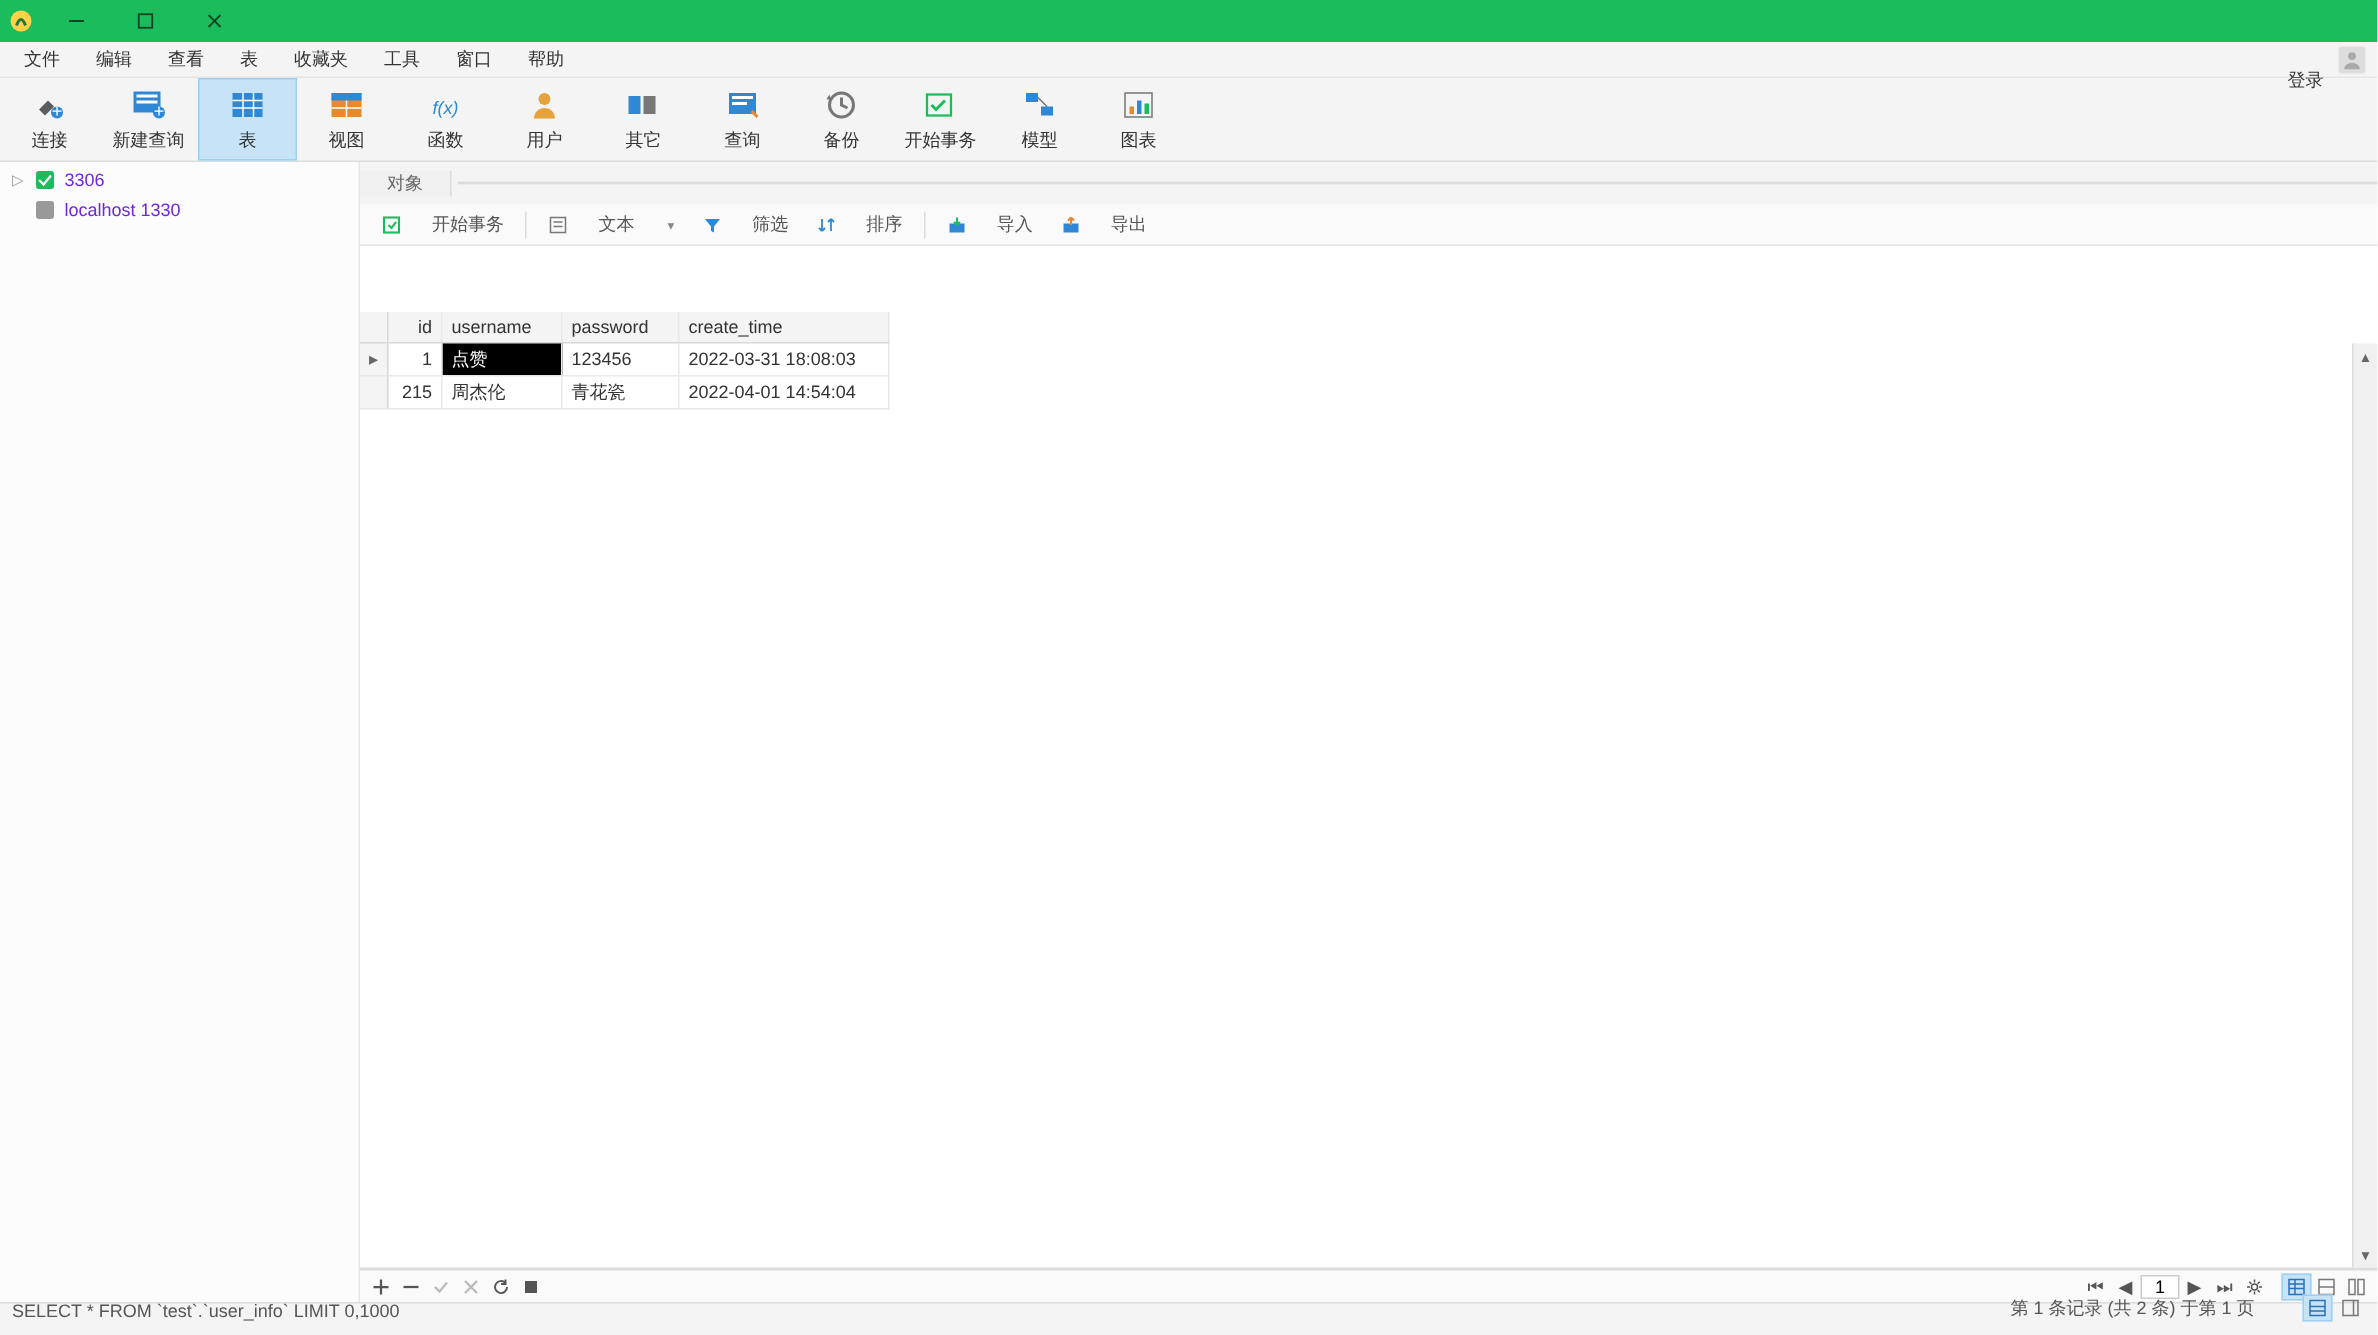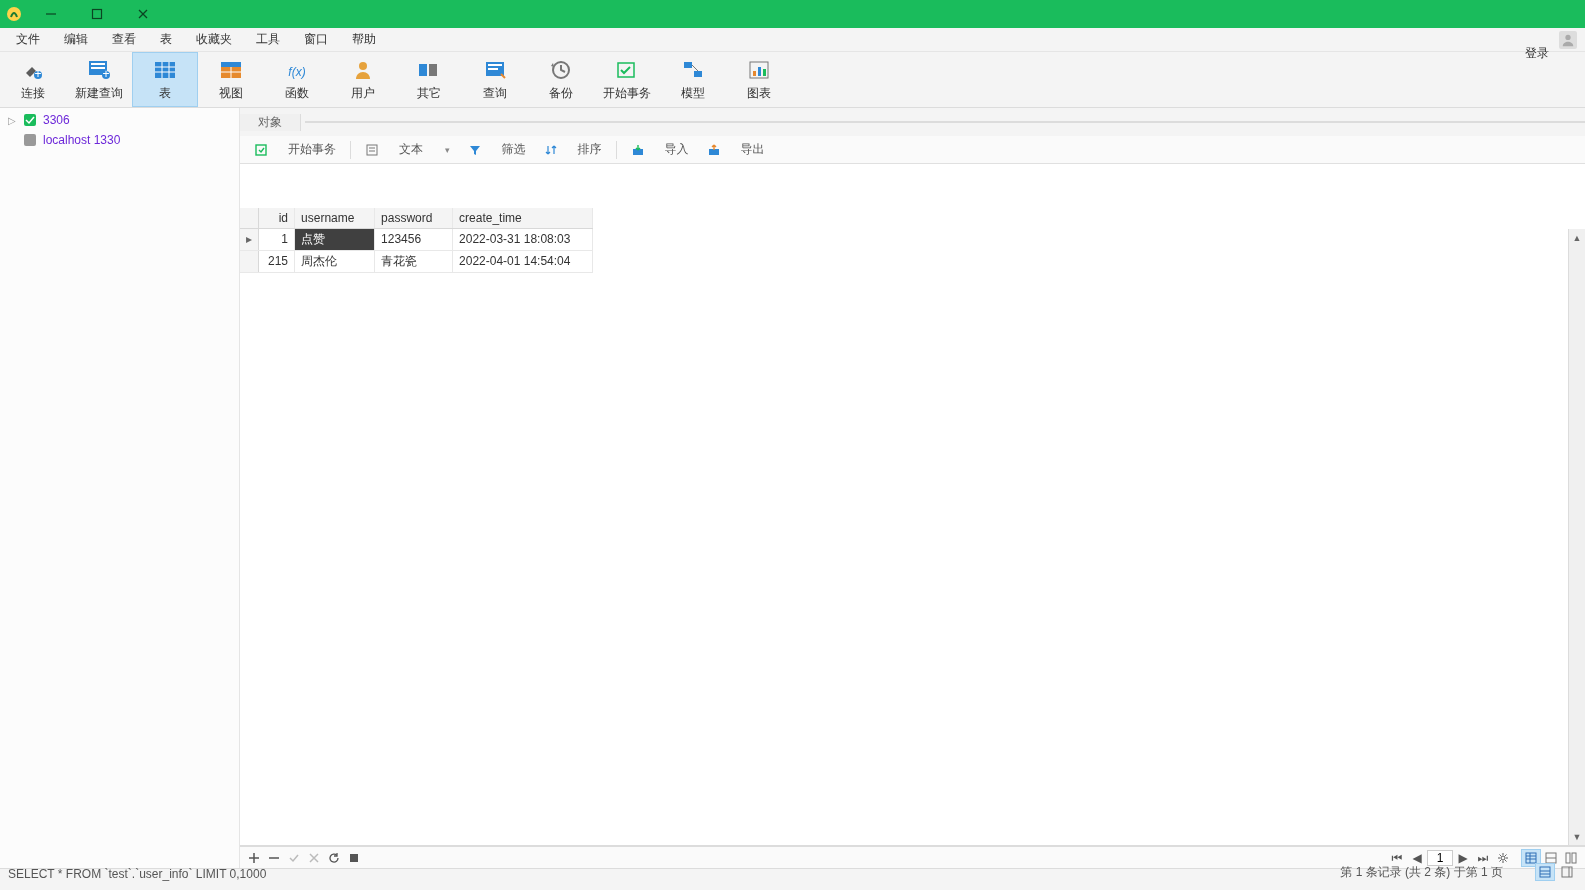--- a/index.html
+++ b/index.html
@@ -52,21 +52,21 @@
 
 .grid-wrap{flex:1; position:relative; overflow:hidden; border-bottom:1px solid #dcdcdc;margin-top:44px;}
 .grid { border-collapse: collapse; }
 .grid th, .grid td { border-right: 1px solid #e8e8e8; border-bottom: 1px solid #e8e8e8; padding: 2px 6px; text-align: left; height: 20px; font-weight: normal; color:#333; }
 .grid th { background: #f4f4f4; border-bottom: 1px solid #d8d8d8; }
 .grid .rowhdr{width:14px; background:#f4f4f4; border-right:1px solid #d8d8d8; text-align:center; color:#666;}
 .grid .col-id{width:36px; text-align:right;}
 .grid .col-user{width:80px;}
 .grid .col-pass{width:78px;}
 .grid .col-time{width:140px;}
-.grid td.selcell{background:#404040;color:#fff;}
+.grid td.selcell{background:#000000;color:#fff;}
 .vscroll{position:absolute;right:0;top:21px;bottom:0;width:17px;background:#f0f0f0;border-left:1px solid #dcdcdc;}
 .vscroll .vup,.vscroll .vdn{height:17px;display:flex;align-items:center;justify-content:center;color:#666;font-size:9px;cursor:pointer;}
 .vscroll .vdn{position:absolute;bottom:0;left:0;right:0;}
 
 
 .grid-footer{height:22px; border-top:1px solid #dcdcdc; display:flex; align-items:center; padding:0 4px; background:#fafafa;}
 .grid-footer .gf-btn{width:20px;height:18px;display:flex;align-items:center;justify-content:center;cursor:pointer;color:#555;}
 .grid-footer .gf-btn.disabled{color:#bbb;cursor:default;}
 .grid-footer .spacer{flex:1;}
 .grid-footer input.pg{width:26px;height:16px;text-align:center;border:1px solid #ccc;background:#fff;}

